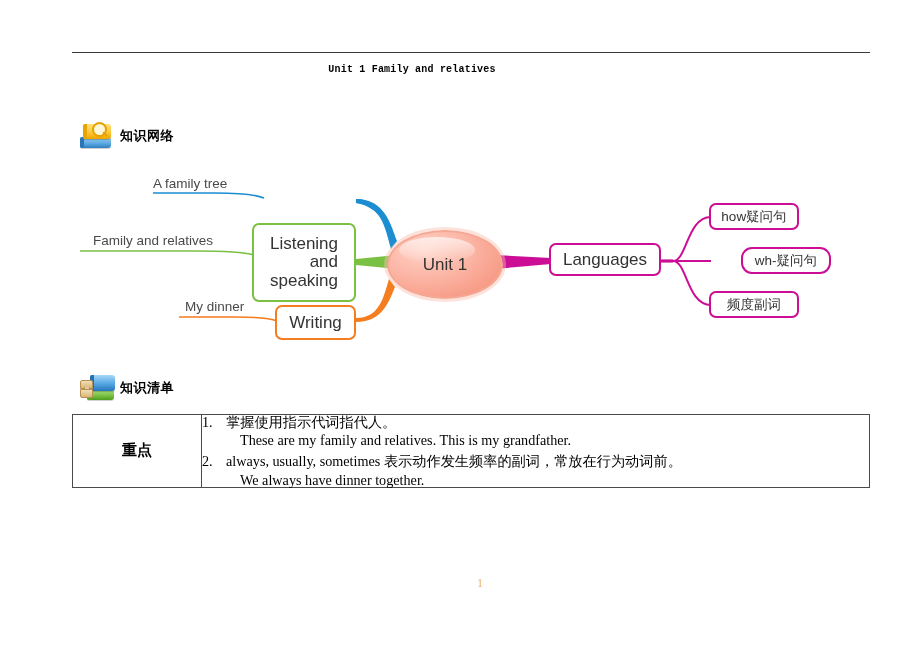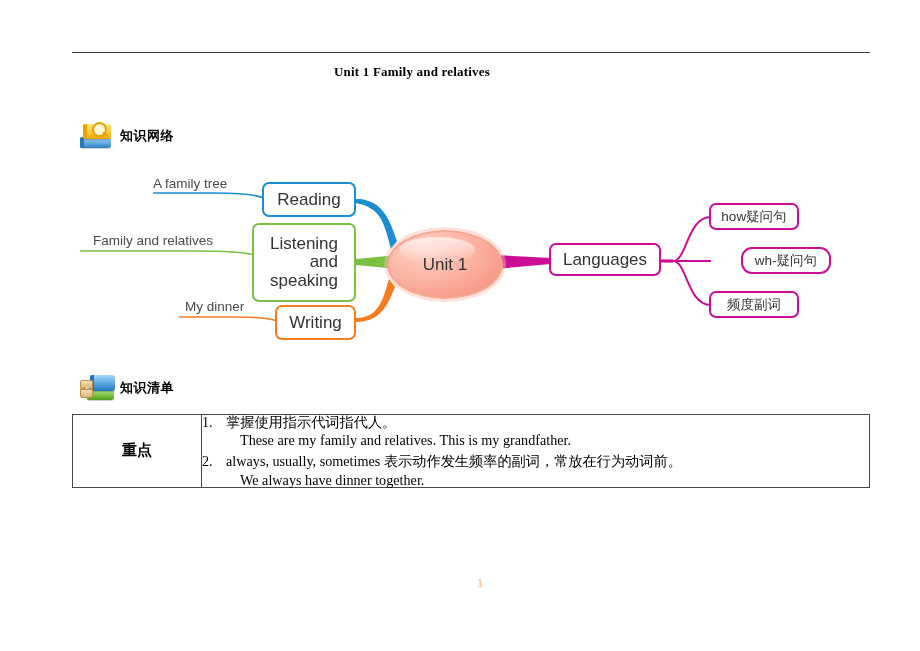--- a/index.html
+++ b/index.html
@@ -31,23 +31,23 @@
     border-top: 1.6px solid #3a3a3a;
   }
 
   
   .doc-title {
     position: absolute;
     left: 0;
     top: 64px;
     width: 824px;
     text-align: center;
-    font-family: Liberation Serif, serif;
+    font-family: Liberation Mono, monospace;
     font-weight: bold;
-    font-size: 13px;
+    font-size: 10px;
     color: #000;
     letter-spacing: .2px;
   }
 
   
   .sec {
     position: absolute;
     display: flex;
     align-items: center;
     gap: 4px;
@@ -329,23 +329,20 @@
       <path d="M 586,96 L 598,96" fill="none" stroke="#cc0e96" stroke-width="3.2"></path>
       <path d="M 598,96 C 612,96 612,52 636,52" fill="none" stroke="#cc0e96" stroke-width="2"></path>
       <path d="M 598,96 L 636,96" fill="none" stroke="#cc0e96" stroke-width="2"></path>
       <path d="M 598,96 C 612,96 612,140 636,140" fill="none" stroke="#cc0e96" stroke-width="2"></path>
     </svg>
 
     <div class="leaf-label lbl-family-tree">A family tree</div>
     <div class="leaf-label lbl-fam-rel">Family and relatives</div>
     <div class="leaf-label lbl-my-family">My dinner</div>
 
-    <div class="node node-reading">
-      <span>Reading</span>
-    </div>
 
     <div class="node node-listening">
       <div>
         <div>Listening</div>
         <div>and</div>
         <div>speaking</div>
       </div>
     </div>
 
     <div class="node node-writing">

